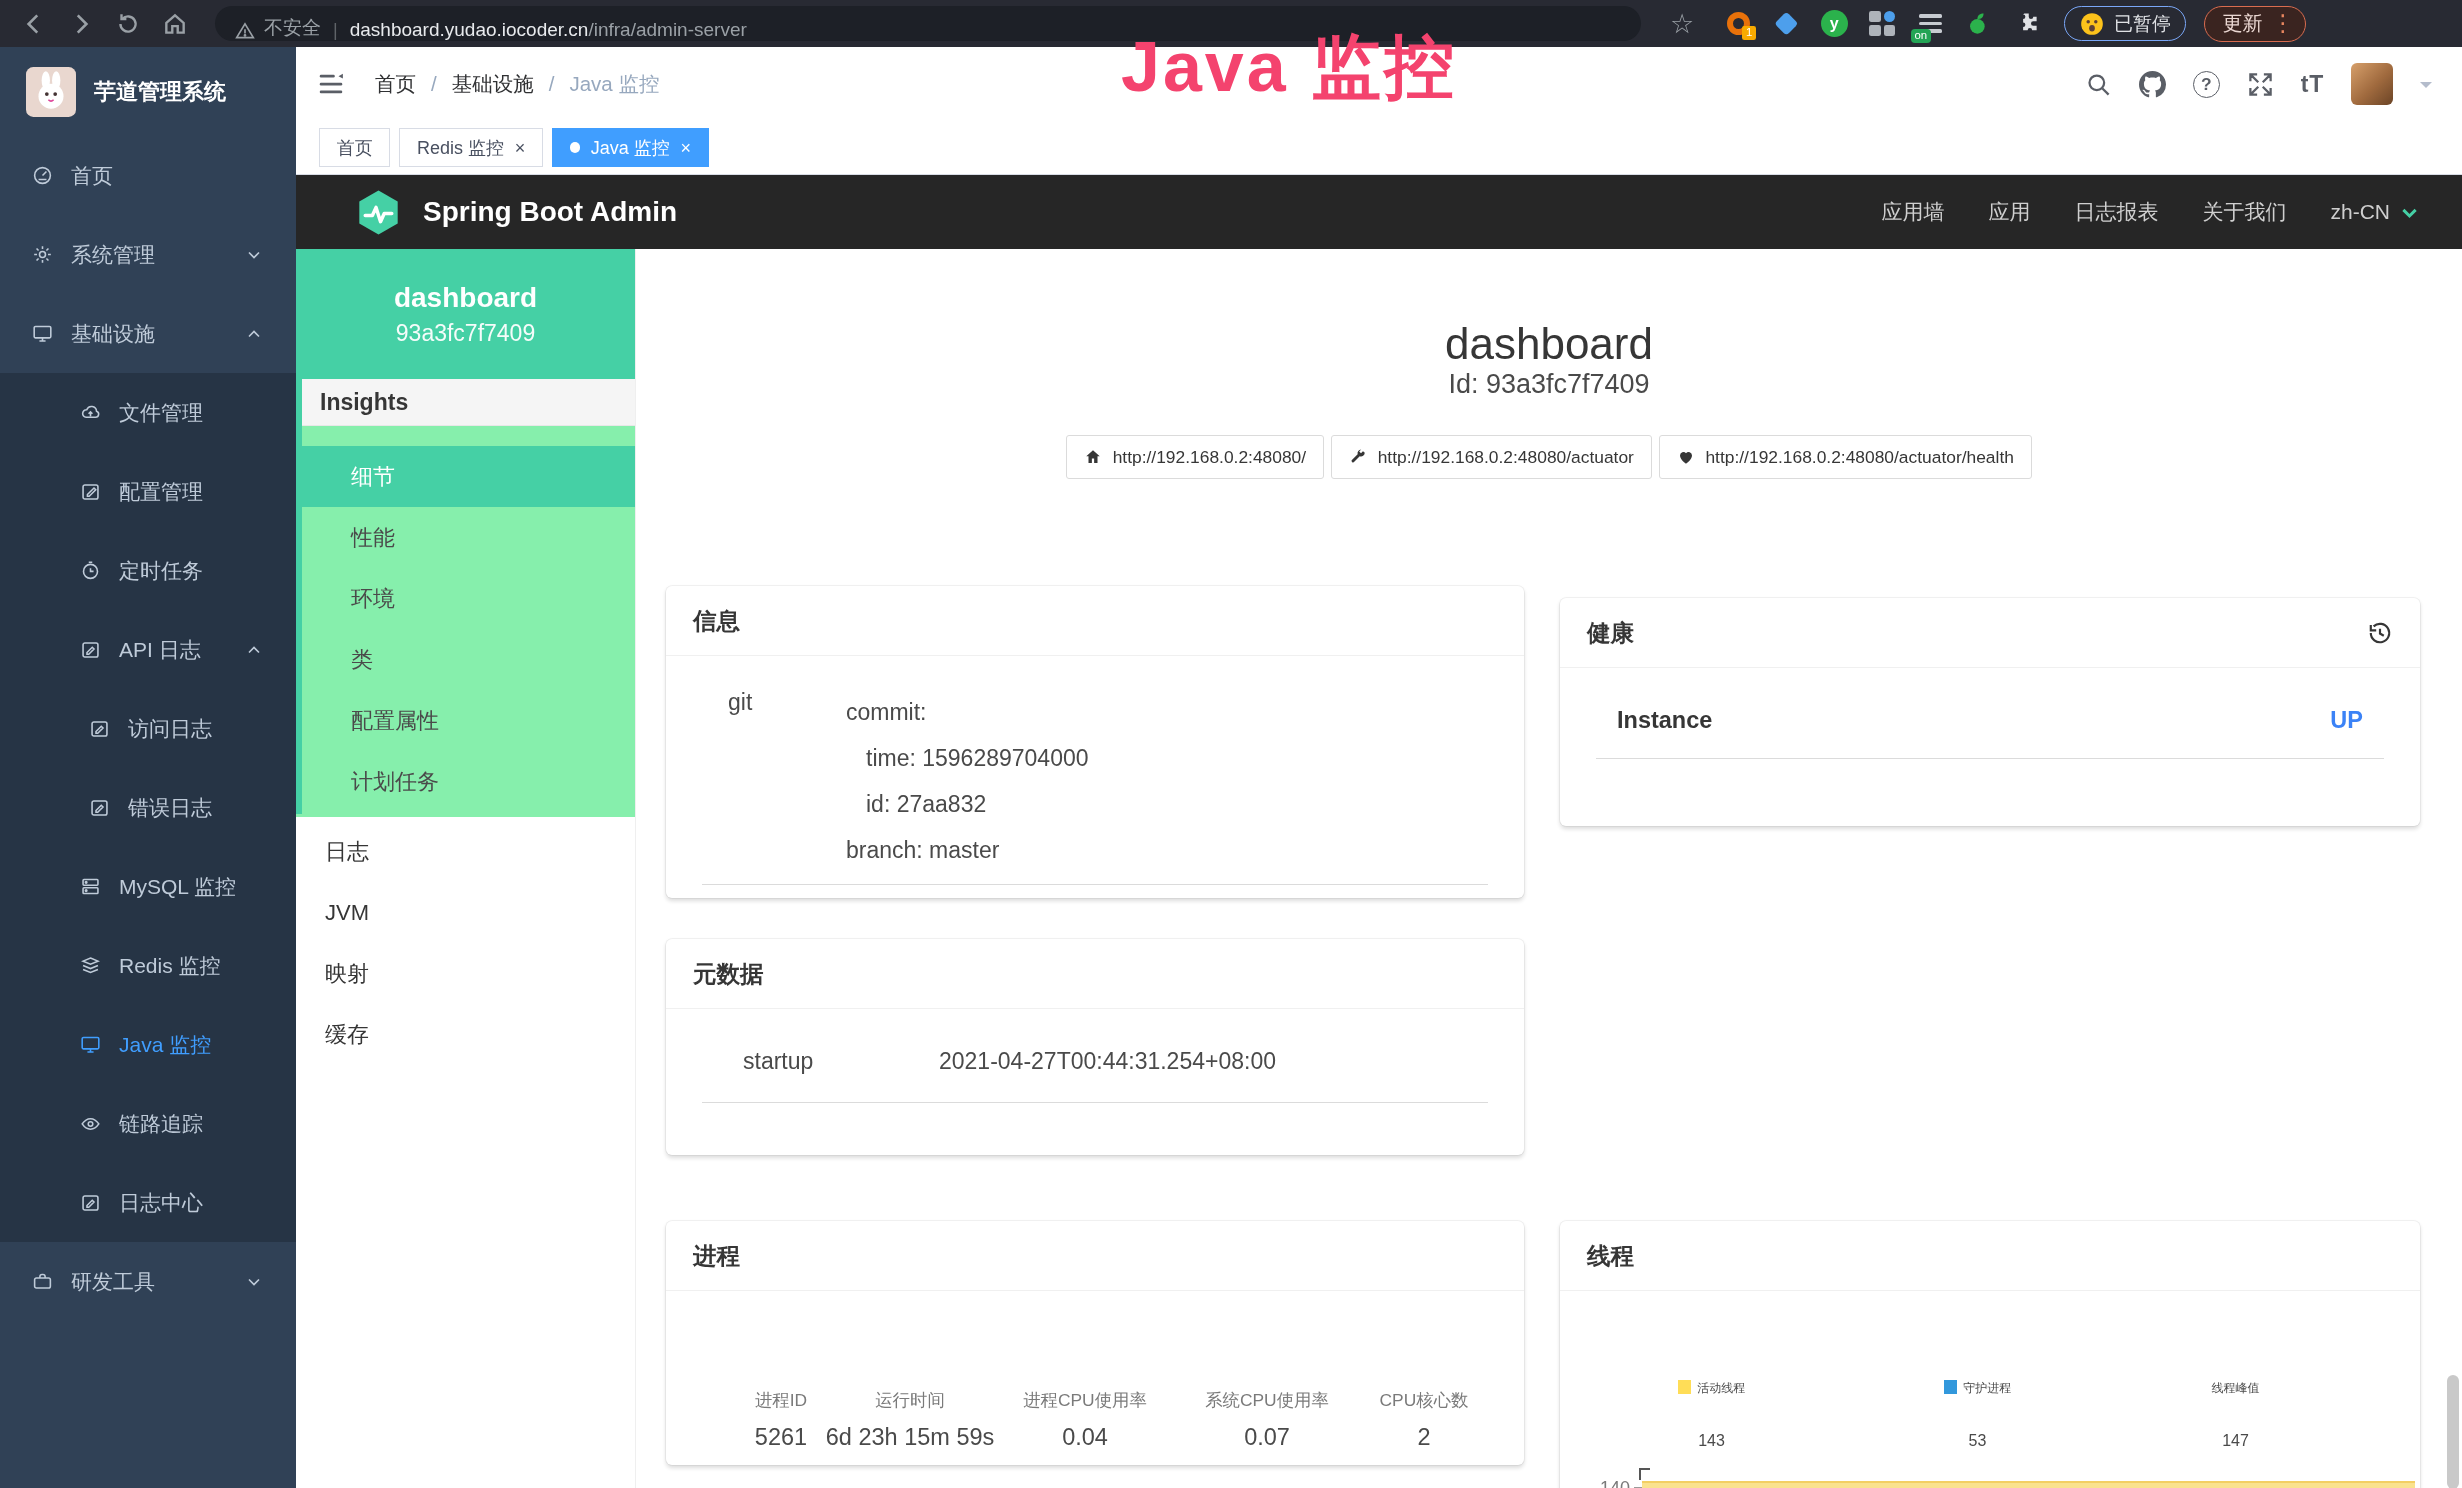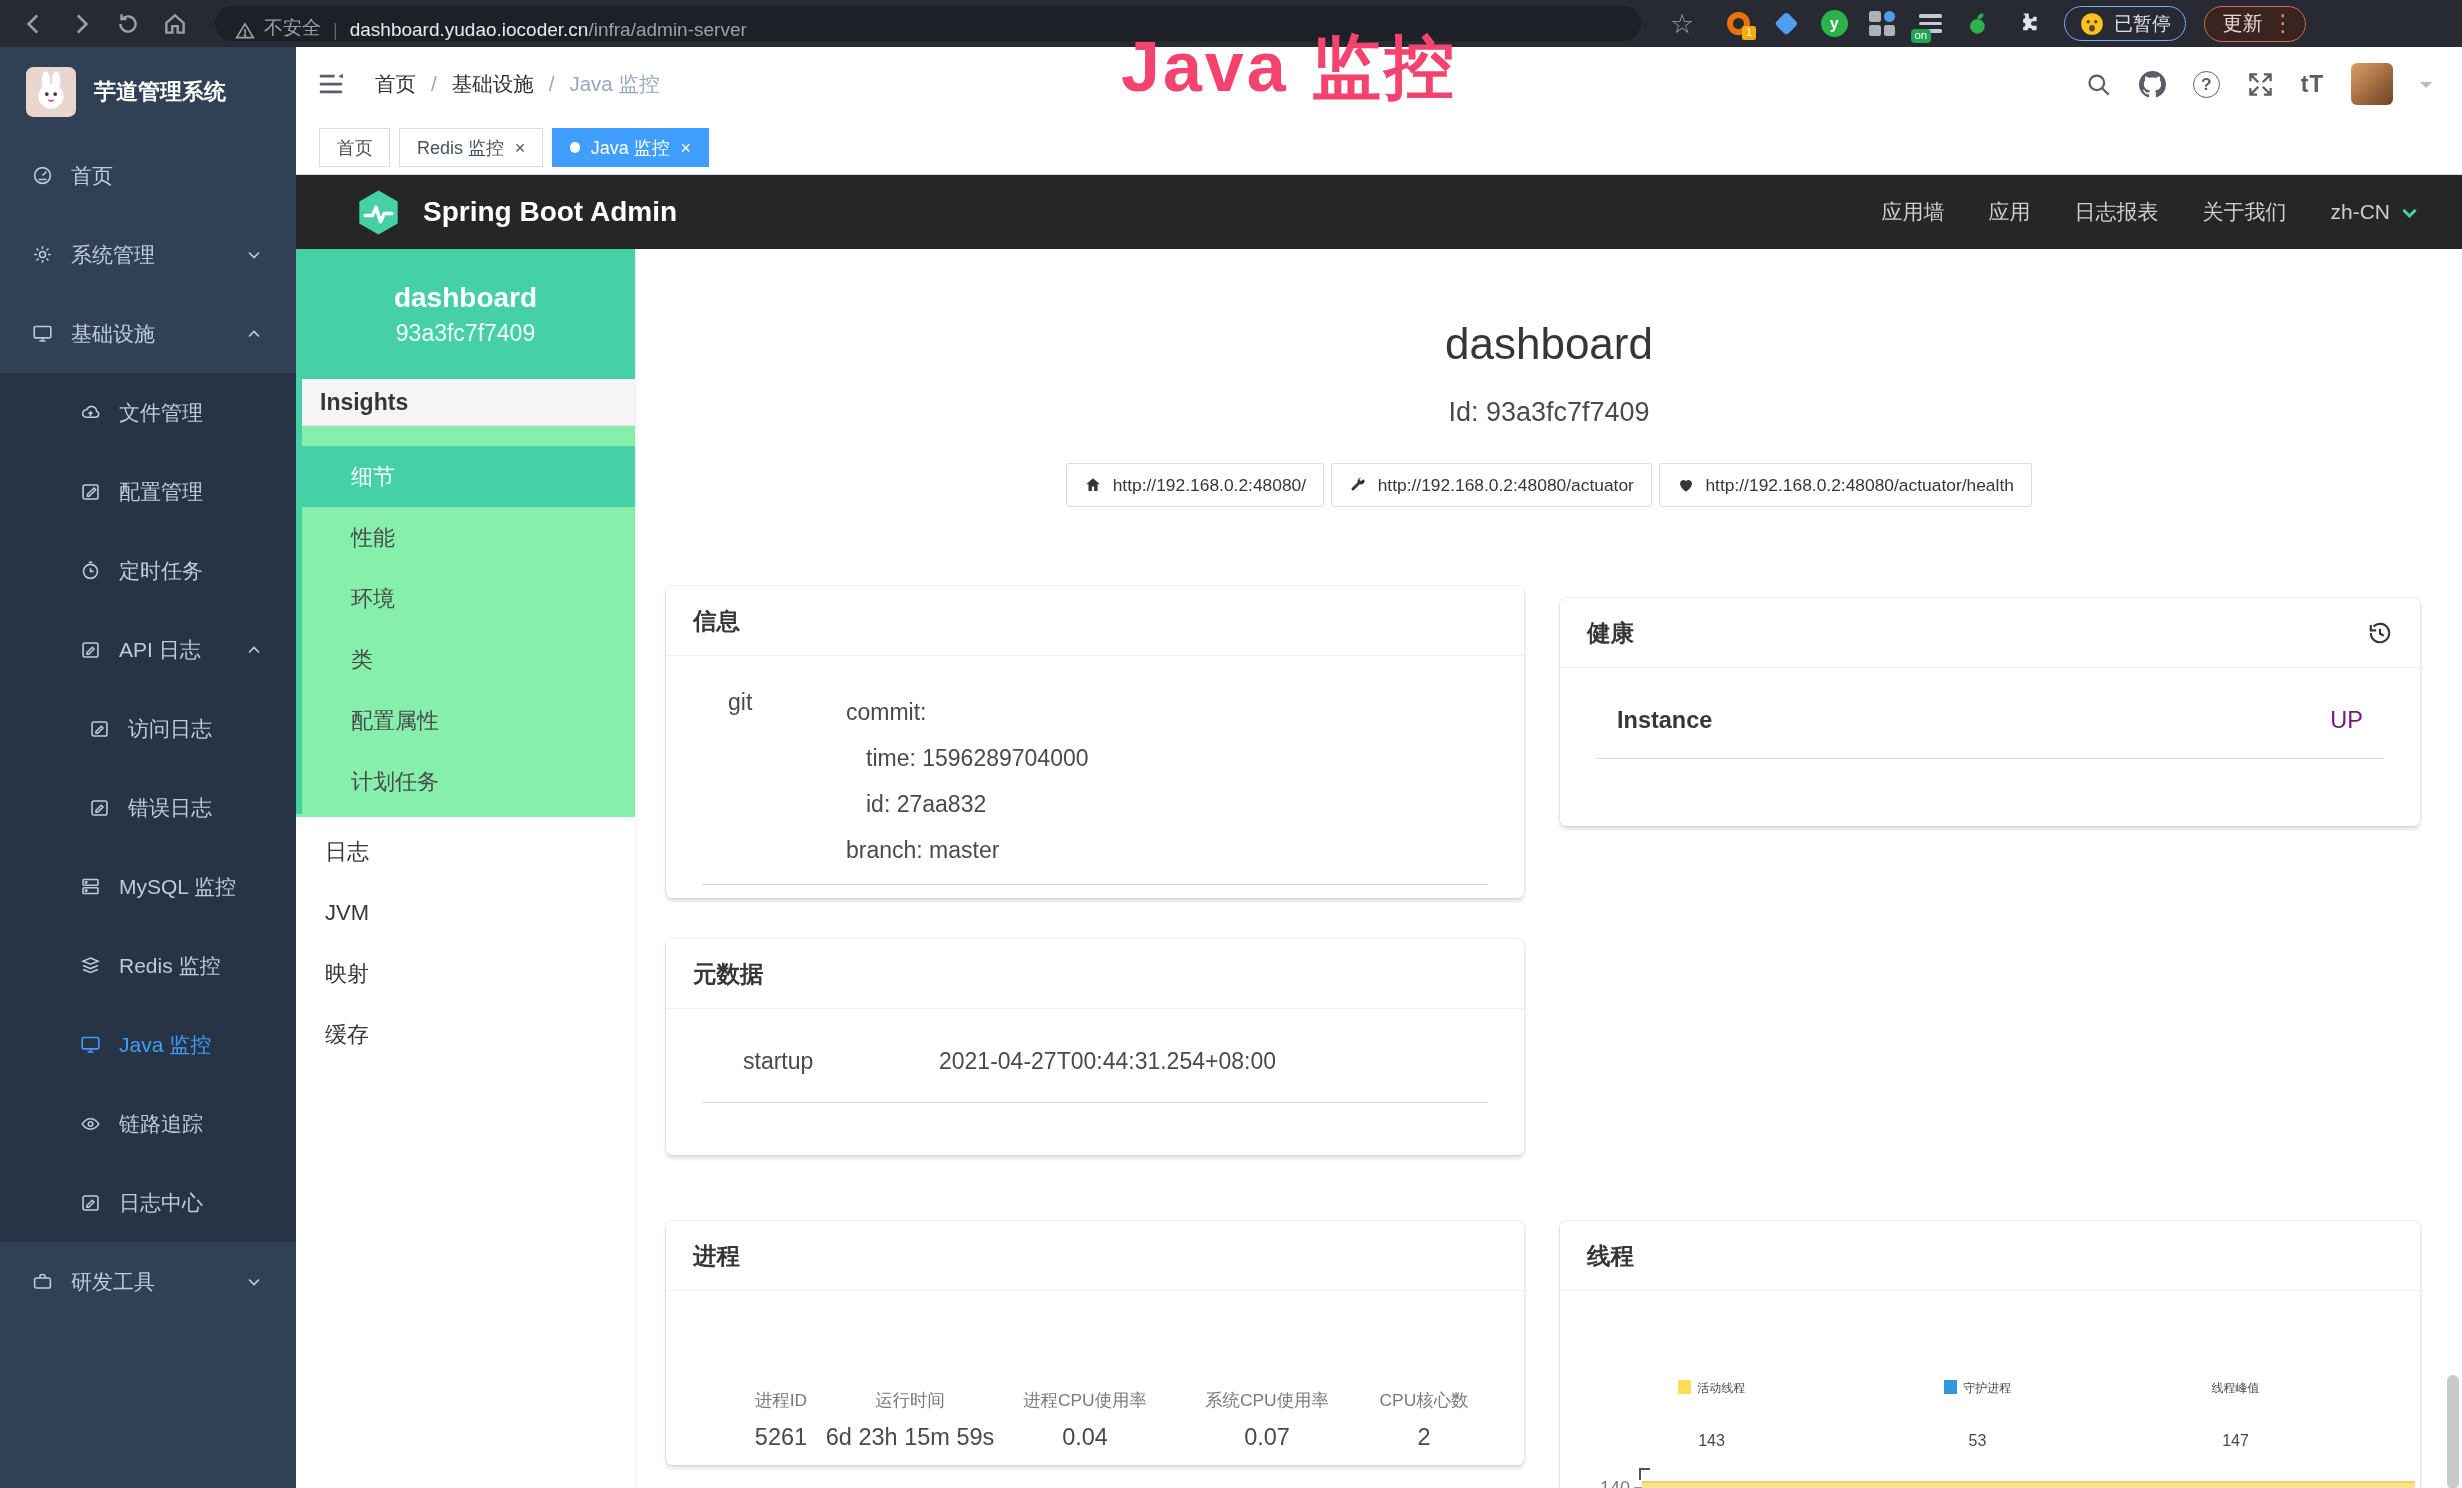--- a/index.html
+++ b/index.html
@@ -81,42 +81,42 @@
   .ins-title{height:47px;background:#f5f5f5;display:flex;align-items:center;padding-left:24px;font-weight:700;font-size:23px;color:#363636;border-bottom:0.8px solid #e8e8e8}
   .ins-group{background:#86efac;padding:20px 0 4.6px}
   .strip{position:absolute;left:0;top:130px;width:6px;height:435px;background:#45d0a5}
   .sitem{height:61px;display:flex;align-items:center;padding-left:55px;font-size:22px;color:#4a4a4a;cursor:pointer;white-space:nowrap}
   .sitem.active{background:#45d0a5;color:#fff}
   .root-items{padding-top:4.6px}
   .root-items .sitem{padding-left:29px;color:#363636}
 
   .sba-main{flex:1;background:#fff;position:relative;overflow:hidden}
   .main-title{margin-top:70px;text-align:center;font-size:44px;color:#363636;font-weight:500}
-  .main-sub{margin-top:28px;text-align:center;font-size:27px;color:#4a4a4a}
+  .main-sub{margin-top:0;text-align:center;font-size:27px;color:#4a4a4a}
   .links{margin-top:35px;display:flex;justify-content:center;gap:7.6px}
   .lnk{display:inline-flex;align-items:center;gap:10.6px;border:0.8px solid #dbdbdb;border-radius:3px;background:#fff;padding:10.6px 16.7px;font-size:17.4px;color:#363636;cursor:pointer;white-space:nowrap}
 
   .card{position:absolute;background:#fff;border-radius:6px;box-shadow:0 2.3px 4.6px rgba(10,10,10,.14),0 0 0 0.8px rgba(10,10,10,.06)}
   .card-h{height:70px;display:flex;align-items:center;padding:0 27px;font-size:23.5px;font-weight:700;color:#363636;border-bottom:1.5px solid #f0f0f0}
   .card-h .sp{flex:1}
   .card-b{position:relative}
 
   #card-info{left:30px;top:337px;width:858px;height:312px}
   #card-info .card-b{padding:33px 36px 0}
   .kv{display:flex}
   .kv .k{width:144px;font-size:23px;color:#4a4a4a;padding-left:26px}
   .kv .v{font-size:23px;color:#4a4a4a;line-height:46px}
   .kv .v .ind{padding-left:20px}
   .rule{border-bottom:1.5px solid #dbdbdb;margin-top:10.6px}
 
   #card-health{left:924px;top:349px;width:860px;height:228px}
   #card-health .card-b{padding:39px 36px 0}
   .hrow{display:flex;justify-content:space-between;align-items:center;padding:0 21px 24px;border-bottom:1.5px solid #dbdbdb}
   .hrow .hl{font-size:23.5px;font-weight:700;color:#363636}
-  .hrow .up{font-size:23.5px;font-weight:400;color:#701a75}
+  .hrow .up{font-size:23.5px;font-weight:700;color:#3b82f6}
 
   #card-metadata{left:30px;top:690px;width:858px;height:216px}
   #card-metadata .card-b{padding:39px 36px 0}
   .mrow{display:flex;padding:0 0 27px;border-bottom:1.5px solid #dbdbdb}
   .mrow .k{width:237px;font-size:23px;color:#4a4a4a;padding-left:41px}
   .mrow .v{font-size:23px;color:#4a4a4a}
 
   #card-process{left:30px;top:972px;width:858px;height:244px}
   .pc{position:absolute;transform:translateX(-50%);white-space:nowrap}
   .pch{top:97px;font-size:17.4px;color:#7a7a7a}

